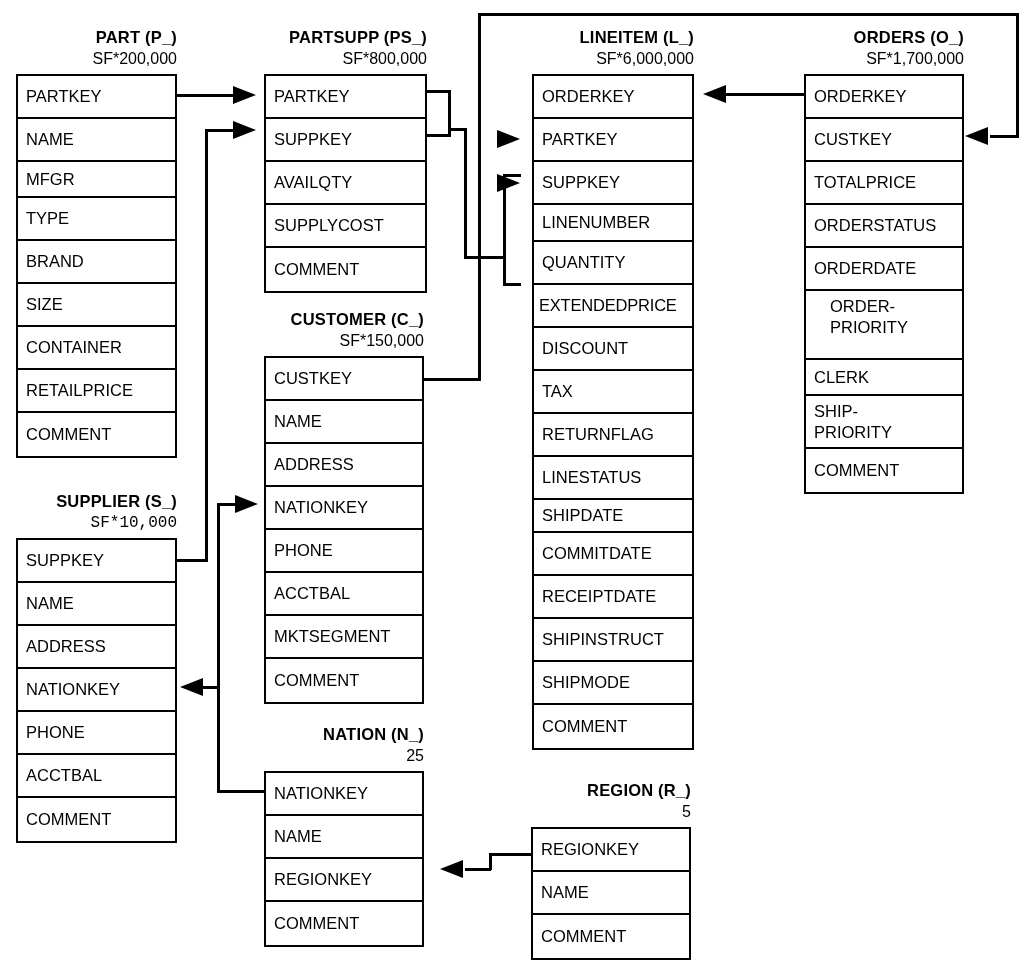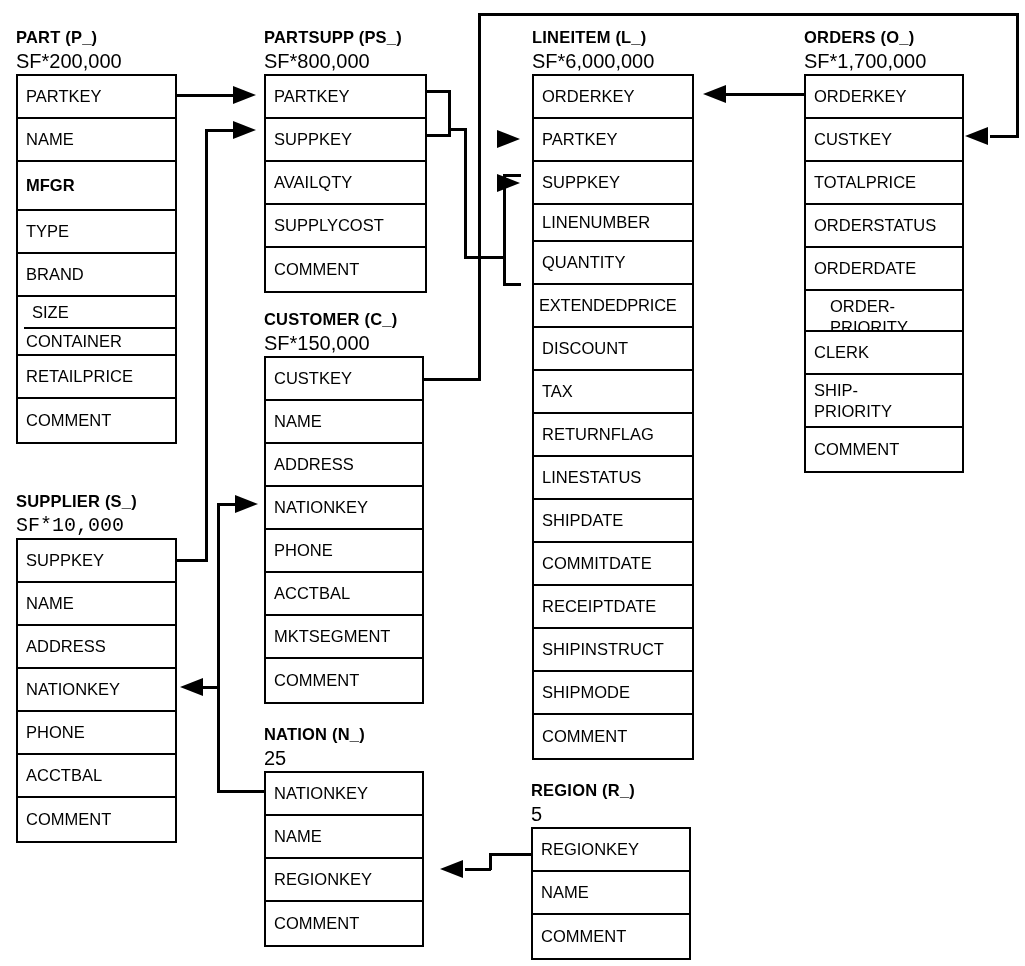--- a/index.html
+++ b/index.html
@@ -13,33 +13,33 @@
     height:966px;
     background:#ffffff;
     overflow:hidden;
   }
 
   
   .entity{position:absolute;}
   .ent-title{
     position:absolute;
     left:0; right:0;
-    text-align:left;
+    text-align:right;
     font-weight:bold;
     font-size:16.5px;
     color:#000;
     letter-spacing:.2px;
     white-space:nowrap;
   }
   .ent-sub{
     position:absolute;
     left:0; right:0;
-    text-align:left;
+    text-align:right;
     font-weight:normal;
-    font-size:20px;
+    font-size:16px;
     color:#000;
     white-space:nowrap;
   }
   .ent-box{
     position:absolute;
     box-sizing:border-box;
     border:2.4px solid #000;
     background:#fff;
   }
   .field{
@@ -134,25 +134,25 @@
     <div class="arrow ar-left" style="left:440px;top:860px;"></div>
 
   </div>
 
   <div class="entity" style="left:16px;top:28px;width:161px;">
     <div class="ent-title" style="top:0;">PART (P_)</div>
     <div class="ent-sub" style="top:22px;">SF*200,000</div>
     <div class="ent-box" style="top:46px;left:0;width:161px;">
       <div class="field" style="height:43px;">PARTKEY</div>
       <div class="field" style="height:43px;">NAME</div>
-      <div class="field" style="height:49px;font-weight:bold;">MFGR</div>
+      <div class="field" style="height:36px;">MFGR</div>
       <div class="field" style="height:43px;">TYPE</div>
       <div class="field" style="height:43px;">BRAND</div>
-      <div class="field" style="height:32px;margin-left:6px;">SIZE</div>
-      <div class="field" style="height:27px;">CONTAINER</div>
+      <div class="field" style="height:43px;">SIZE</div>
+      <div class="field" style="height:43px;">CONTAINER</div>
       <div class="field" style="height:43px;">RETAILPRICE</div>
       <div class="field" style="height:43px;">COMMENT</div>
     </div>
   </div>
 
   <div class="entity" style="left:264px;top:28px;width:163px;">
     <div class="ent-title" style="top:0;">PARTSUPP (PS_)</div>
     <div class="ent-sub" style="top:22px;">SF*800,000</div>
     <div class="ent-box" style="top:46px;left:0;width:163px;">
       <div class="field" style="height:43px;">PARTKEY</div>
@@ -170,43 +170,43 @@
       <div class="field" style="height:43px;">ORDERKEY</div>
       <div class="field" style="height:43px;">PARTKEY</div>
       <div class="field" style="height:43px;">SUPPKEY</div>
       <div class="field" style="height:37px;">LINENUMBER</div>
       <div class="field" style="height:43px;">QUANTITY</div>
       <div class="field tight" style="height:43px;">EXTENDEDPRICE</div>
       <div class="field" style="height:43px;">DISCOUNT</div>
       <div class="field" style="height:43px;">TAX</div>
       <div class="field" style="height:43px;">RETURNFLAG</div>
       <div class="field" style="height:43px;">LINESTATUS</div>
-      <div class="field" style="height:43px;">SHIPDATE</div>
+      <div class="field" style="height:33px;">SHIPDATE</div>
       <div class="field" style="height:43px;">COMMITDATE</div>
       <div class="field" style="height:43px;">RECEIPTDATE</div>
       <div class="field" style="height:43px;">SHIPINSTRUCT</div>
       <div class="field" style="height:43px;">SHIPMODE</div>
       <div class="field" style="height:43px;">COMMENT</div>
     </div>
   </div>
 
   <div class="entity" style="left:804px;top:28px;width:160px;">
     <div class="ent-title" style="top:0;">ORDERS (O_)</div>
     <div class="ent-sub" style="top:22px;">SF*1,700,000</div>
     <div class="ent-box" style="top:46px;left:0;width:160px;">
       <div class="field" style="height:43px;">ORDERKEY</div>
       <div class="field" style="height:43px;">CUSTKEY</div>
       <div class="field" style="height:43px;">TOTALPRICE</div>
       <div class="field" style="height:43px;">ORDERSTATUS</div>
       <div class="field" style="height:43px;">ORDERDATE</div>
-      <div class="field two-line" style="height:41px;padding-left:24px;">
+      <div class="field two-line" style="height:69px;padding-left:24px;">
           <div>ORDER-</div>
           <div>PRIORITY</div>
         </div>
-      <div class="field" style="height:43px;">CLERK</div>
+      <div class="field" style="height:36px;">CLERK</div>
       <div class="field two-line" style="height:53px;">
           <div>SHIP-</div>
           <div>PRIORITY</div>
         </div>
       <div class="field" style="height:43px;">COMMENT</div>
     </div>
   </div>
 
   <div class="entity" style="left:264px;top:310px;width:160px;">
     <div class="ent-title" style="top:0;">CUSTOMER (C_)</div>

